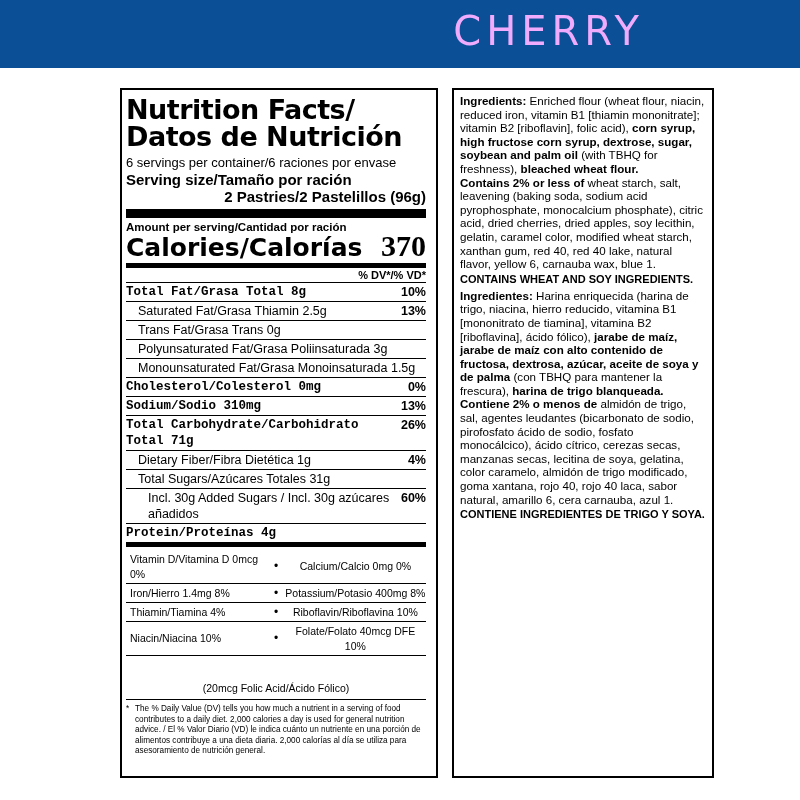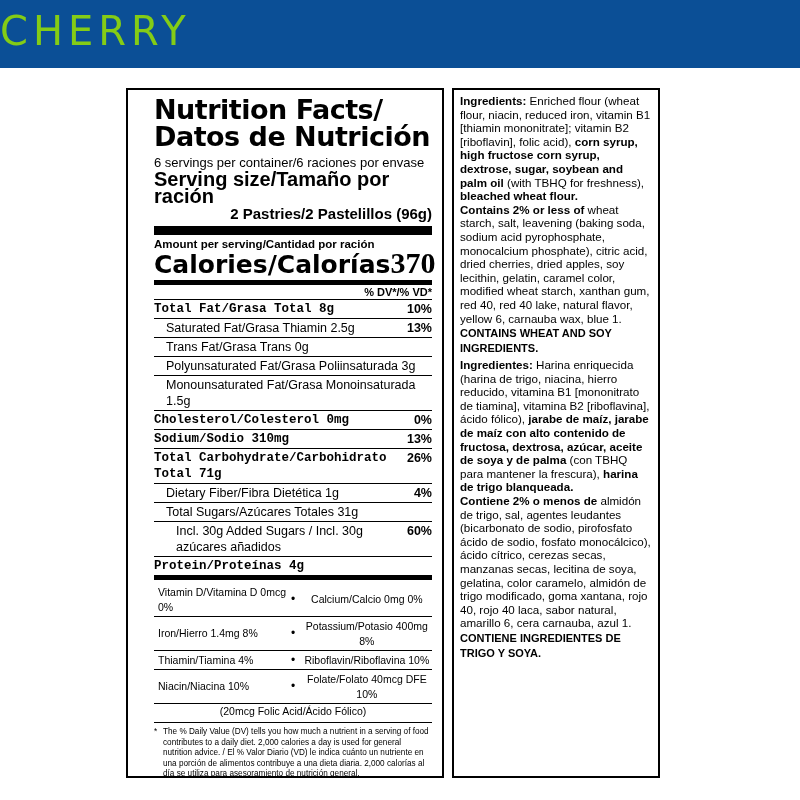--- a/index.html
+++ b/index.html
@@ -27,45 +27,45 @@
     top: 0;
     width: 800px;
     height: 68px;
     background: #0b4f96;
   }
   .banner-title {
     position: absolute;
     left: 0;
     top: 8px;
     width: 644px;
-    text-align: left;
-    color: #84cc16;
+    text-align: right;
+    color: #f0abfc;
     font-size: 40px;
     letter-spacing: 5px;
     font-weight: 400;
     font-family: "DejaVu Sans", sans-serif;
   }
 
   
   .nf-panel {
     position: absolute;
-    left: 126px;
+    left: 120px;
     top: 88px;
     width: 318px;
     height: 690px;
     border: 2px solid #000;
     background: #fff;
     box-sizing: border-box;
-    padding: 6px 10px 4px 26px;
+    padding: 6px 10px 4px 4px;
   }
   .ing-panel {
     position: absolute;
     left: 452px;
     top: 88px;
-    width: 208px;
+    width: 262px;
     height: 690px;
     border: 2px solid #000;
     background: #fff;
     box-sizing: border-box;
     padding: 4px 6px 4px 6px;
     overflow: hidden;
   }
 
   
   .nf-title {
@@ -76,21 +76,21 @@
     letter-spacing: -0.5px;
   }
   .nf-title .line2 { display: block; }
   .nf-servings {
     font-size: 13px;
     margin-top: 5px;
     line-height: 15px;
   }
   .nf-servingsize {
     font-weight: bold;
-    font-size: 20px;
+    font-size: 15px;
     line-height: 17px;
     margin-top: 1px;
   }
   .nf-servingsize-val {
     display: block;
     text-align: right;
     font-weight: bold;
     font-size: 15px;
     line-height: 18px;
   }
@@ -167,20 +167,21 @@
   .vit-dot {
     width: 10px;
     text-align: center;
     font-size: 12px;
   }
   .vit-sub {
     display: block;
     text-align: center;
     font-size: 10.5px;
     line-height: 14px;
+    margin-top: 25px;
   }
   .footnote {
     font-size: 8.2px;
     line-height: 10.5px;
     margin-top: 4px;
     display: flex;
   }
   .footnote .star { width: 9px; flex: none; }
 
   

